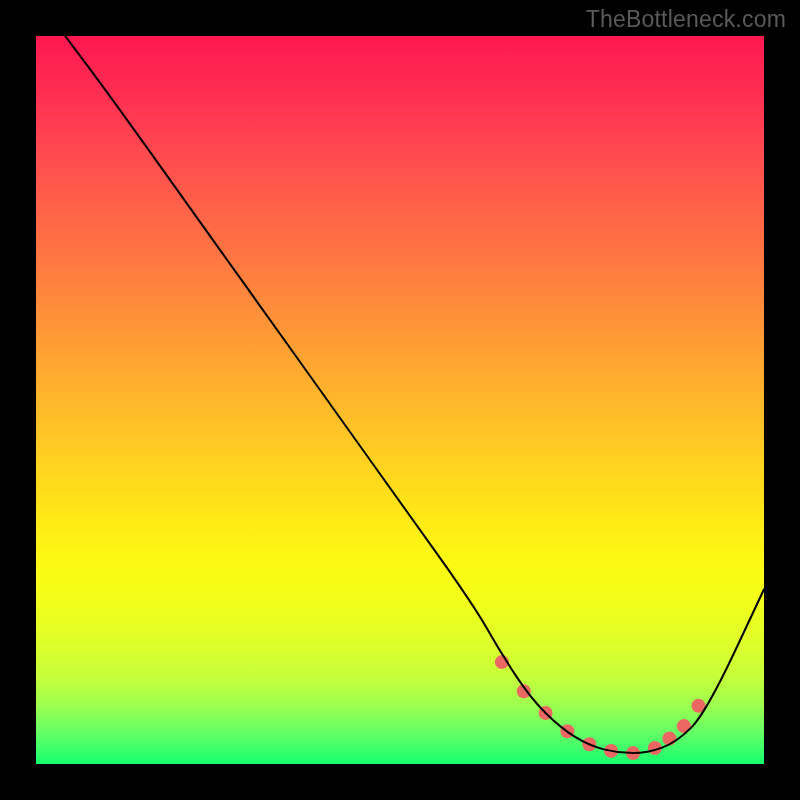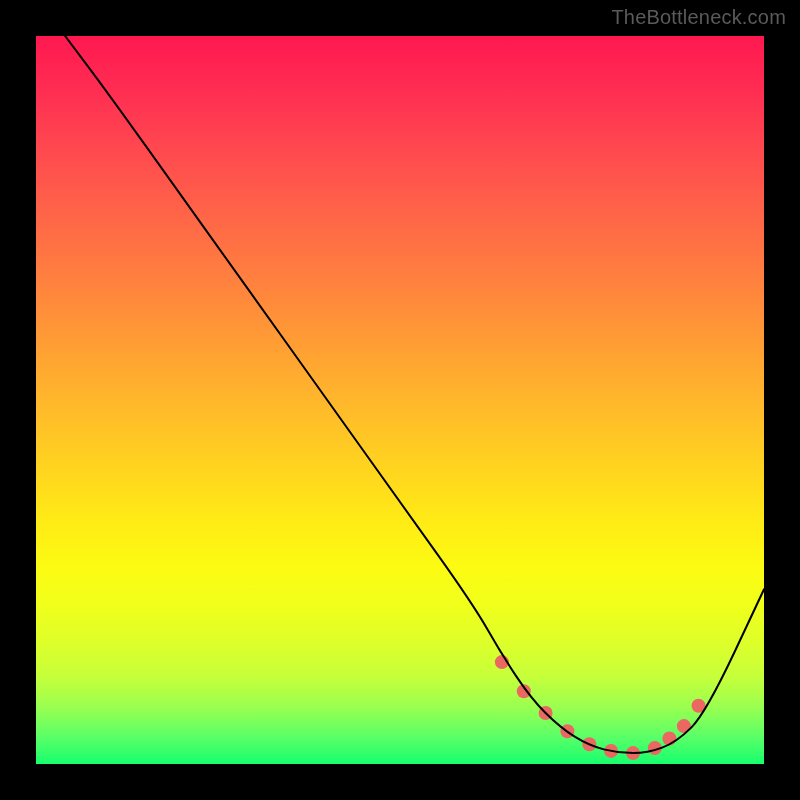--- a/index.html
+++ b/index.html
@@ -9,21 +9,21 @@
     background: #000;
     position: relative;
     font-family: Arial, Helvetica, sans-serif;
     overflow: hidden;
   }
   .watermark {
     position: absolute;
     top: 6px;
     right: 14px;
     color: #5a5a5a;
-    font-size: 20px;
+    font-size: 23px;
     font-weight: 400;
     z-index: 10;
     letter-spacing: 0.2px;
   }
   .plot-area {
     position: absolute;
     left: 36px;
     top: 36px;
     width: 728px;
     height: 728px;

